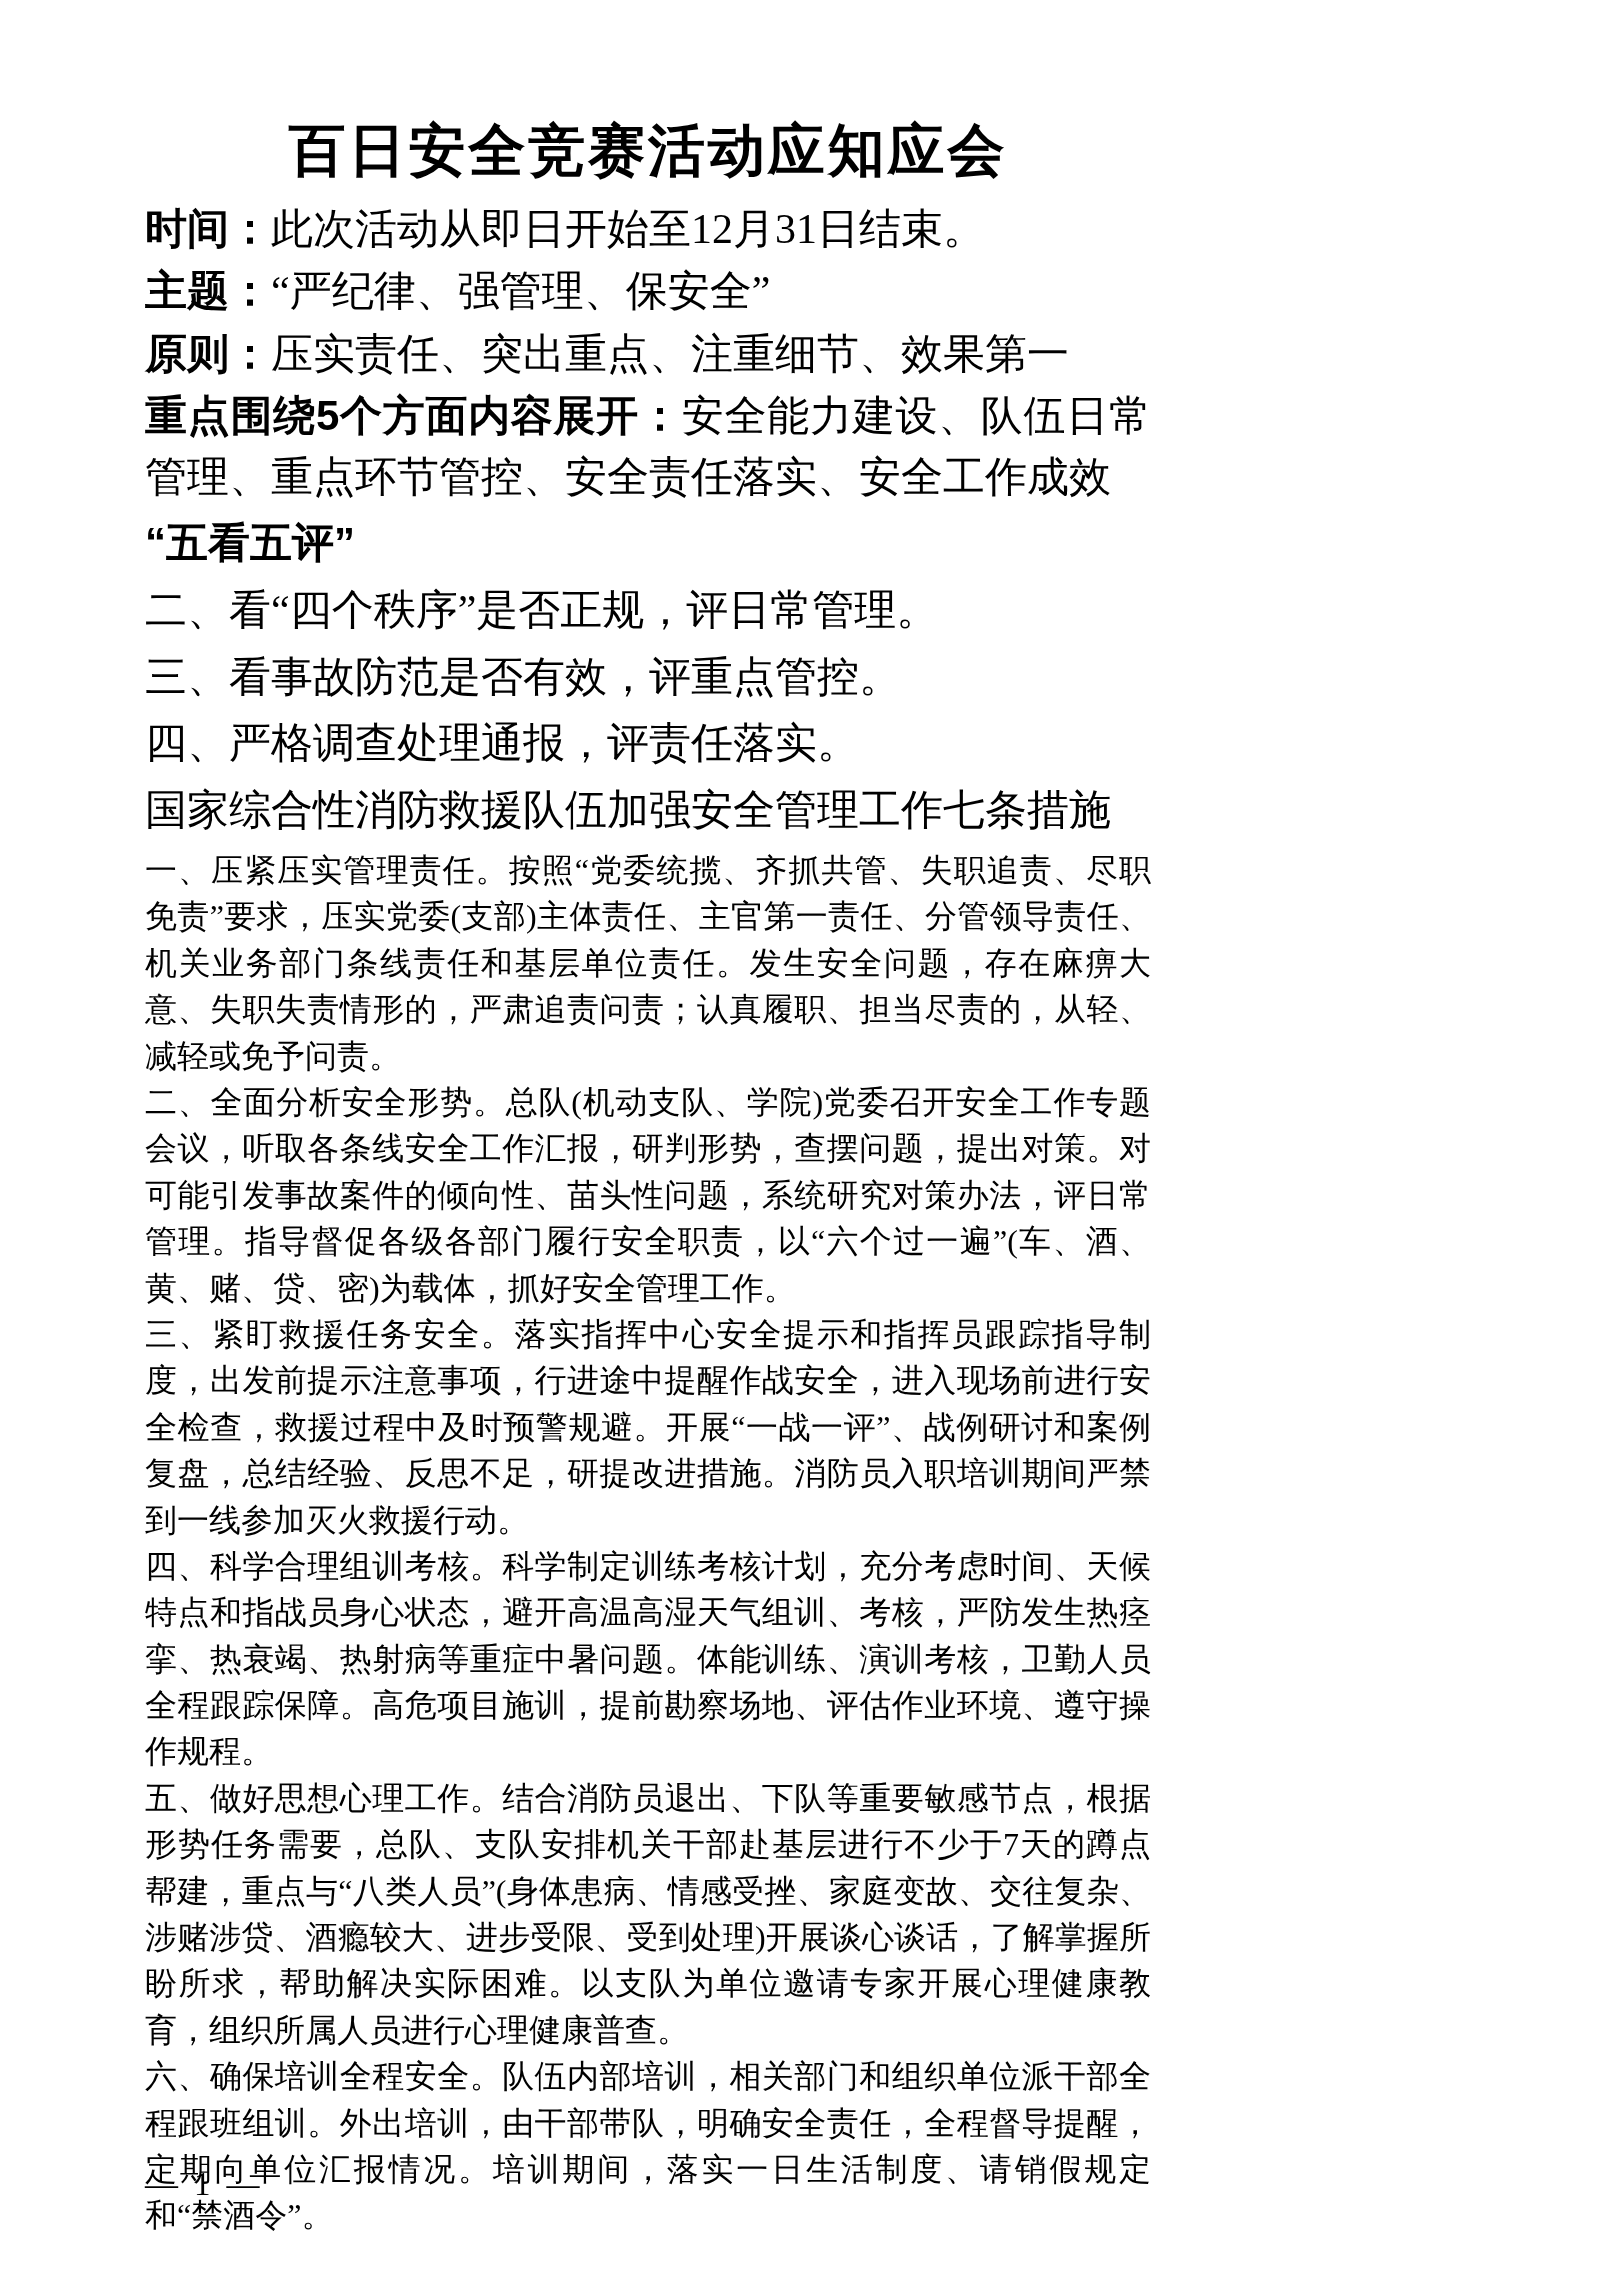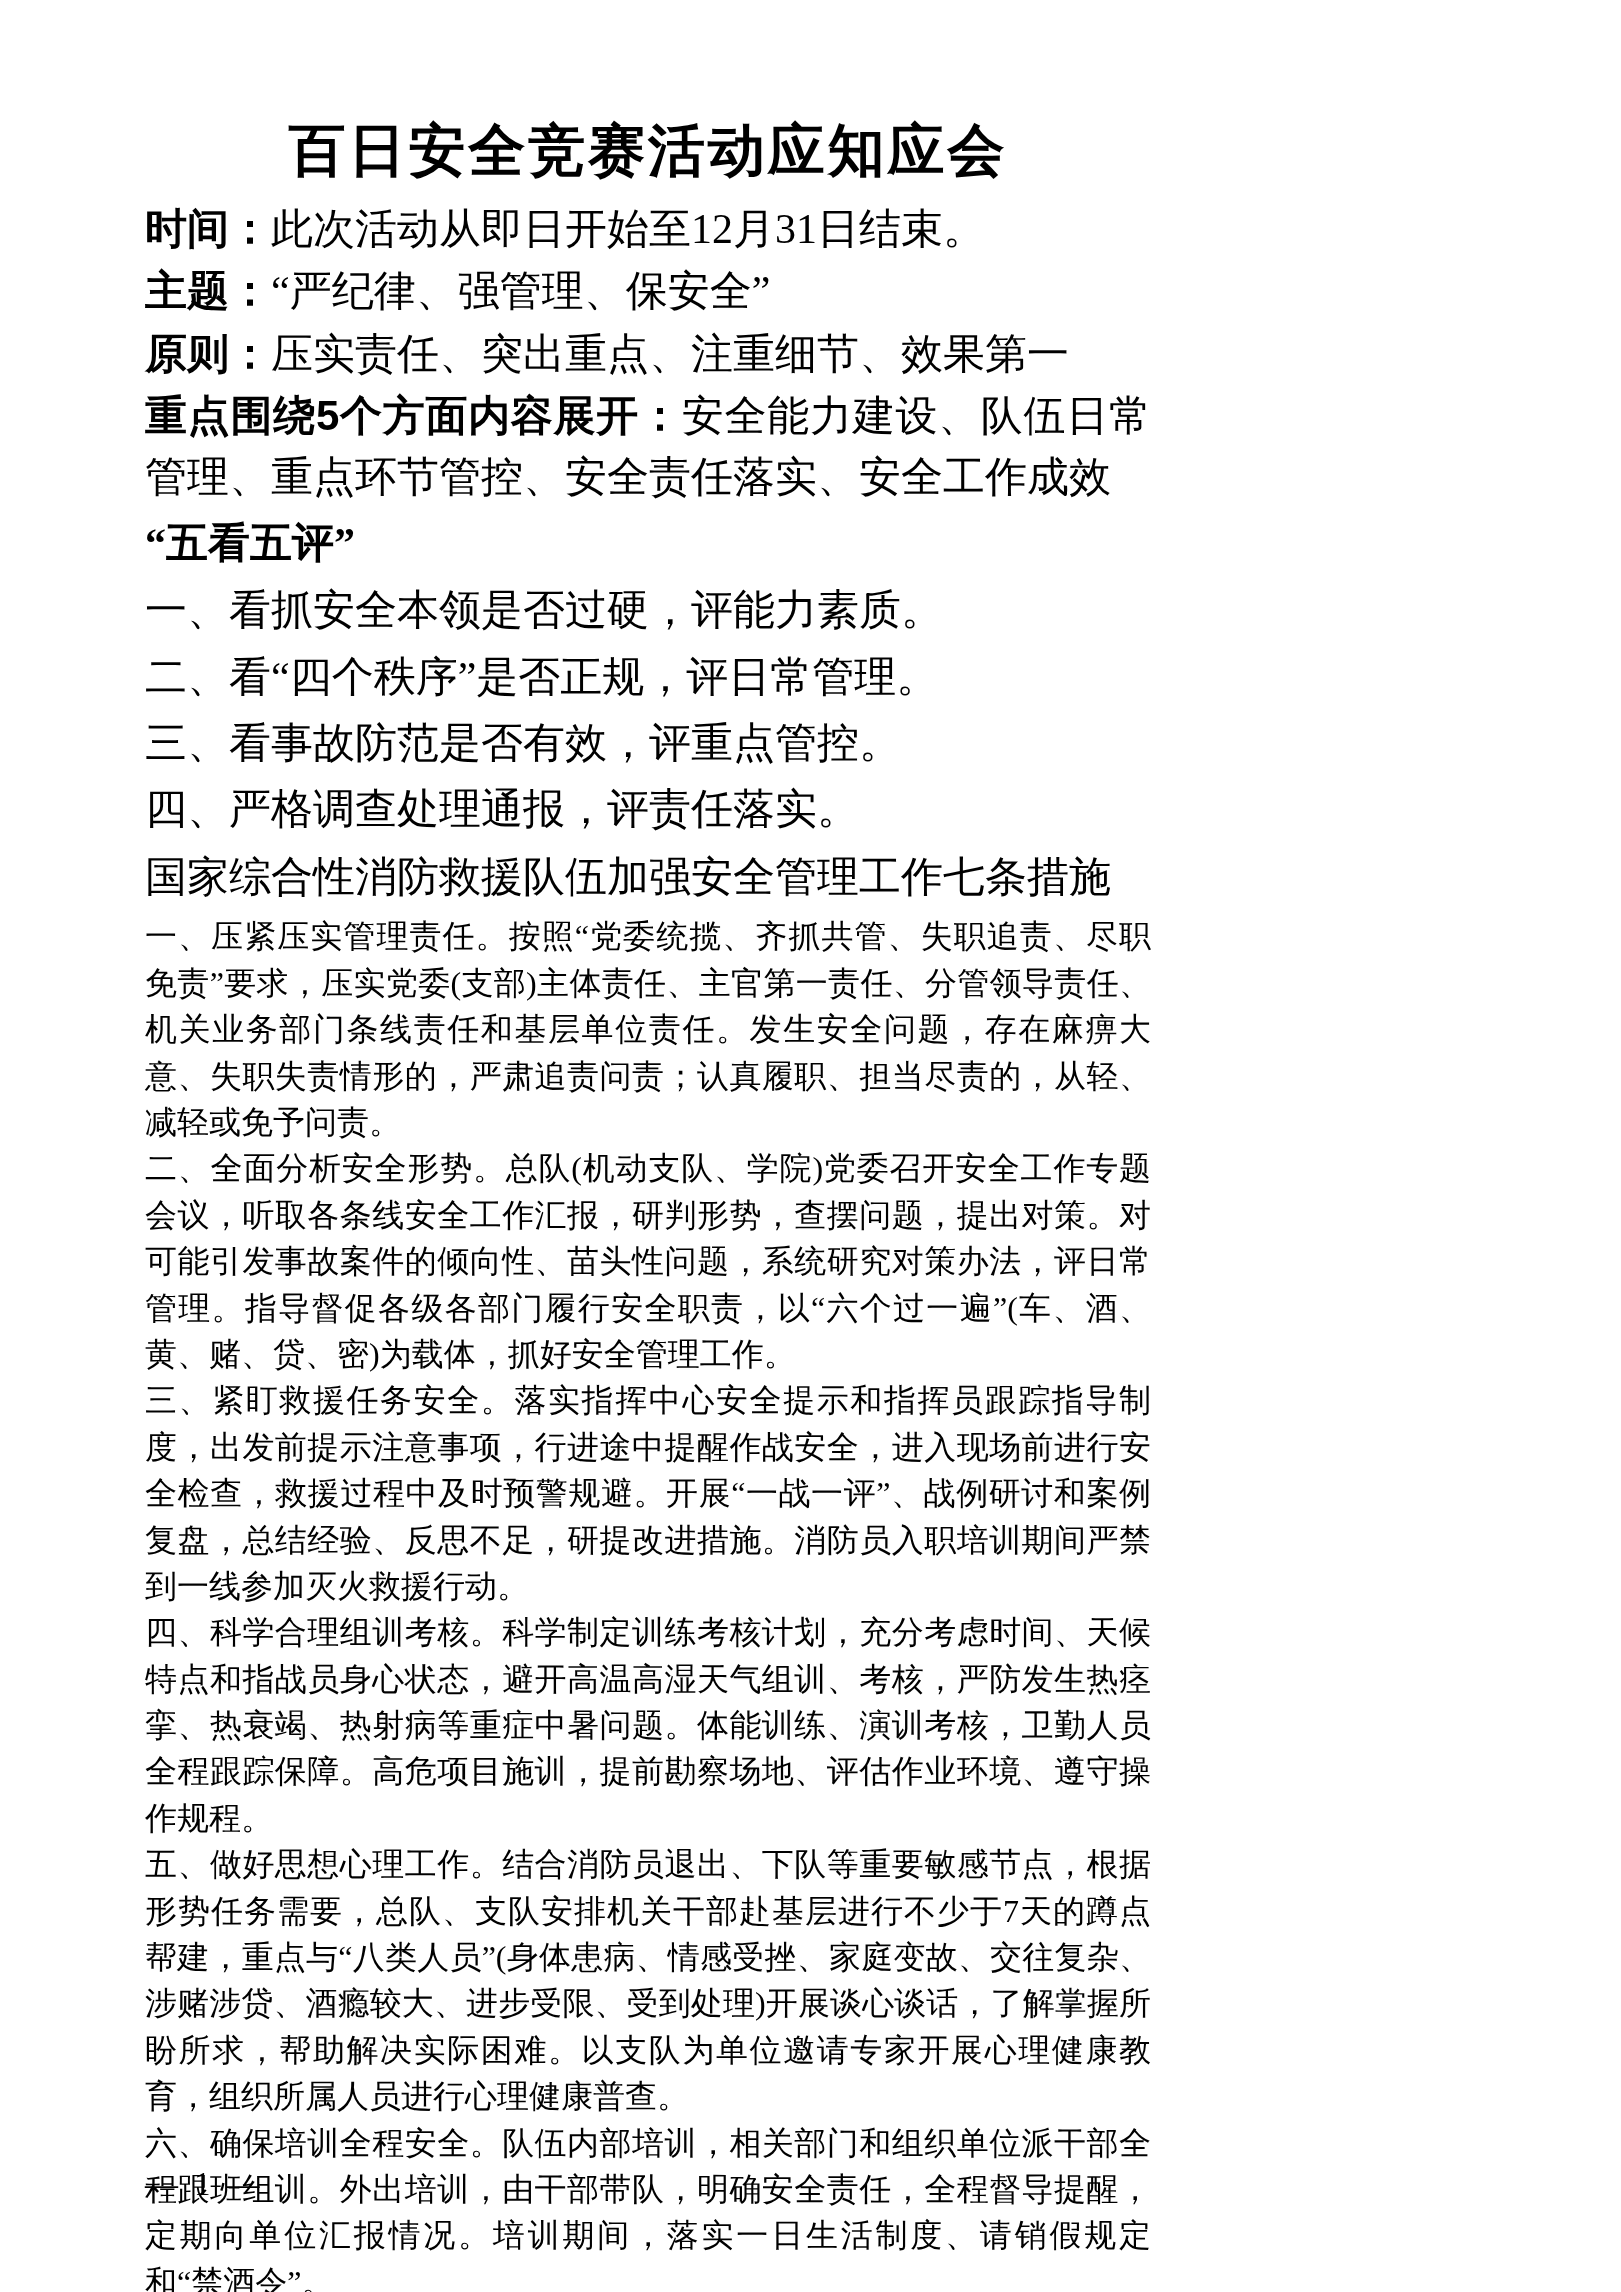--- a/index.html
+++ b/index.html
@@ -37,21 +37,21 @@
     line-height: 1.46;
     text-align: justify;
   }
   .meta-label {
     font-family: "Liberation Sans", sans-serif;
     font-weight: 700;
     margin-top: 40px;
   }
   .five-heading {
     margin: 3.9px 0 3.9px 0;
-    font-family: Liberation Serif, serif;
+    font-family: Liberation Sans, sans-serif;
     font-size: 42px;
     font-weight: 700;
     line-height: 1.45;
   }
   .five-item {
     margin: 0;
     font-size: 42px;
     line-height: 1.58;
   }
   .section-heading {
@@ -85,21 +85,20 @@
   <p class="meta-line"><span class="meta-label">时间：</span><span>此次活动从即日开始至12月31日结束。</span></p>
 
   <p class="meta-line"><span class="meta-label">主题：</span><span>“严纪律、强管理、保安全”</span></p>
 
   <p class="meta-line"><span class="meta-label">原则：</span><span>压实责任、突出重点、注重细节、效果第一</span></p>
 
   <p class="meta-line"><span class="meta-label">重点围绕5个方面内容展开：</span><span>安全能力建设、队伍日常管理、重点环节管控、安全责任落实、安全工作成效</span></p>
 
   <h2 class="five-heading">“五看五评”</h2>
 
-  <p class="five-item">一、看抓安全本领是否过硬，评能力素质。</p>
   <p class="five-item">二、看“四个秩序”是否正规，评日常管理。</p>
   <p class="five-item">三、看事故防范是否有效，评重点管控。</p>
   <p class="five-item">四、严格调查处理通报，评责任落实。</p>
 
   <h3 class="section-heading">国家综合性消防救援队伍加强安全管理工作七条措施</h3>
 
   <p class="measure">一、压紧压实管理责任。按照“党委统揽、齐抓共管、失职追责、尽职免责”要求，压实党委(支部)主体责任、主官第一责任、分管领导责任、机关业务部门条线责任和基层单位责任。发生安全问题，存在麻痹大意、失职失责情形的，严肃追责问责；认真履职、担当尽责的，从轻、减轻或免予问责。</p>
   <p class="measure">二、全面分析安全形势。总队(机动支队、学院)党委召开安全工作专题会议，听取各条线安全工作汇报，研判形势，查摆问题，提出对策。对可能引发事故案件的倾向性、苗头性问题，系统研究对策办法，评日常管理。指导督促各级各部门履行安全职责，以“六个过一遍”(车、酒、黄、赌、贷、密)为载体，抓好安全管理工作。</p>
   <p class="measure">三、紧盯救援任务安全。落实指挥中心安全提示和指挥员跟踪指导制度，出发前提示注意事项，行进途中提醒作战安全，进入现场前进行安全检查，救援过程中及时预警规避。开展“一战一评”、战例研讨和案例复盘，总结经验、反思不足，研提改进措施。消防员入职培训期间严禁到一线参加灭火救援行动。</p>
   <p class="measure">四、科学合理组训考核。科学制定训练考核计划，充分考虑时间、天候特点和指战员身心状态，避开高温高湿天气组训、考核，严防发生热痉挛、热衰竭、热射病等重症中暑问题。体能训练、演训考核，卫勤人员全程跟踪保障。高危项目施训，提前勘察场地、评估作业环境、遵守操作规程。</p>

